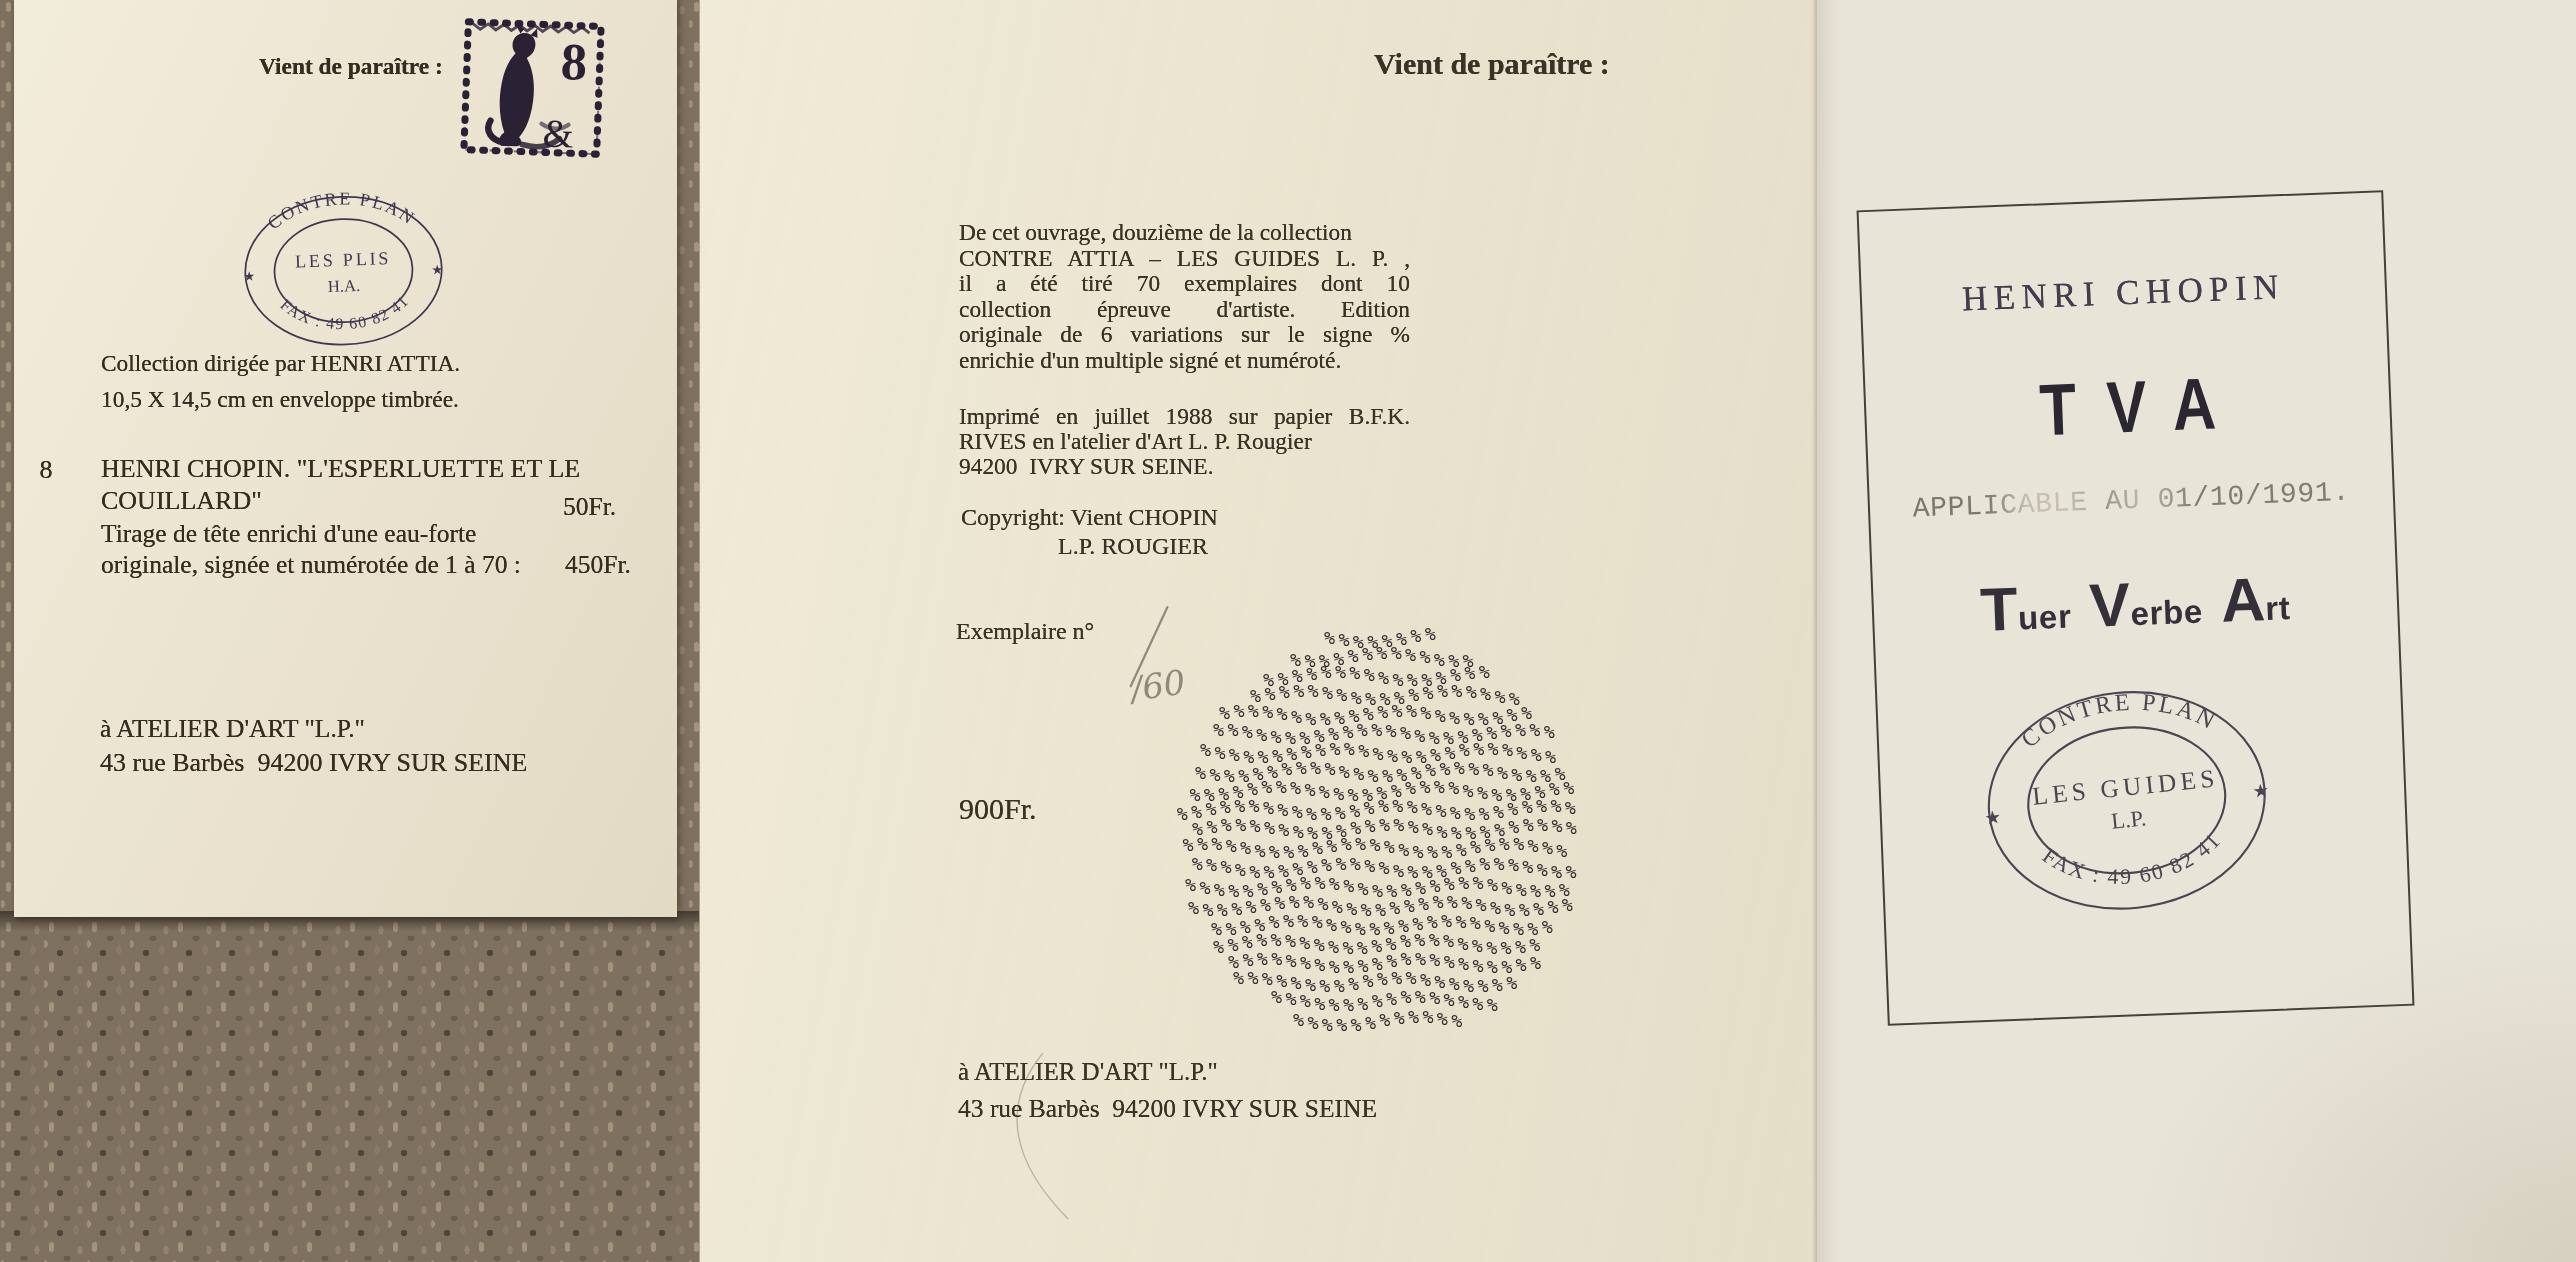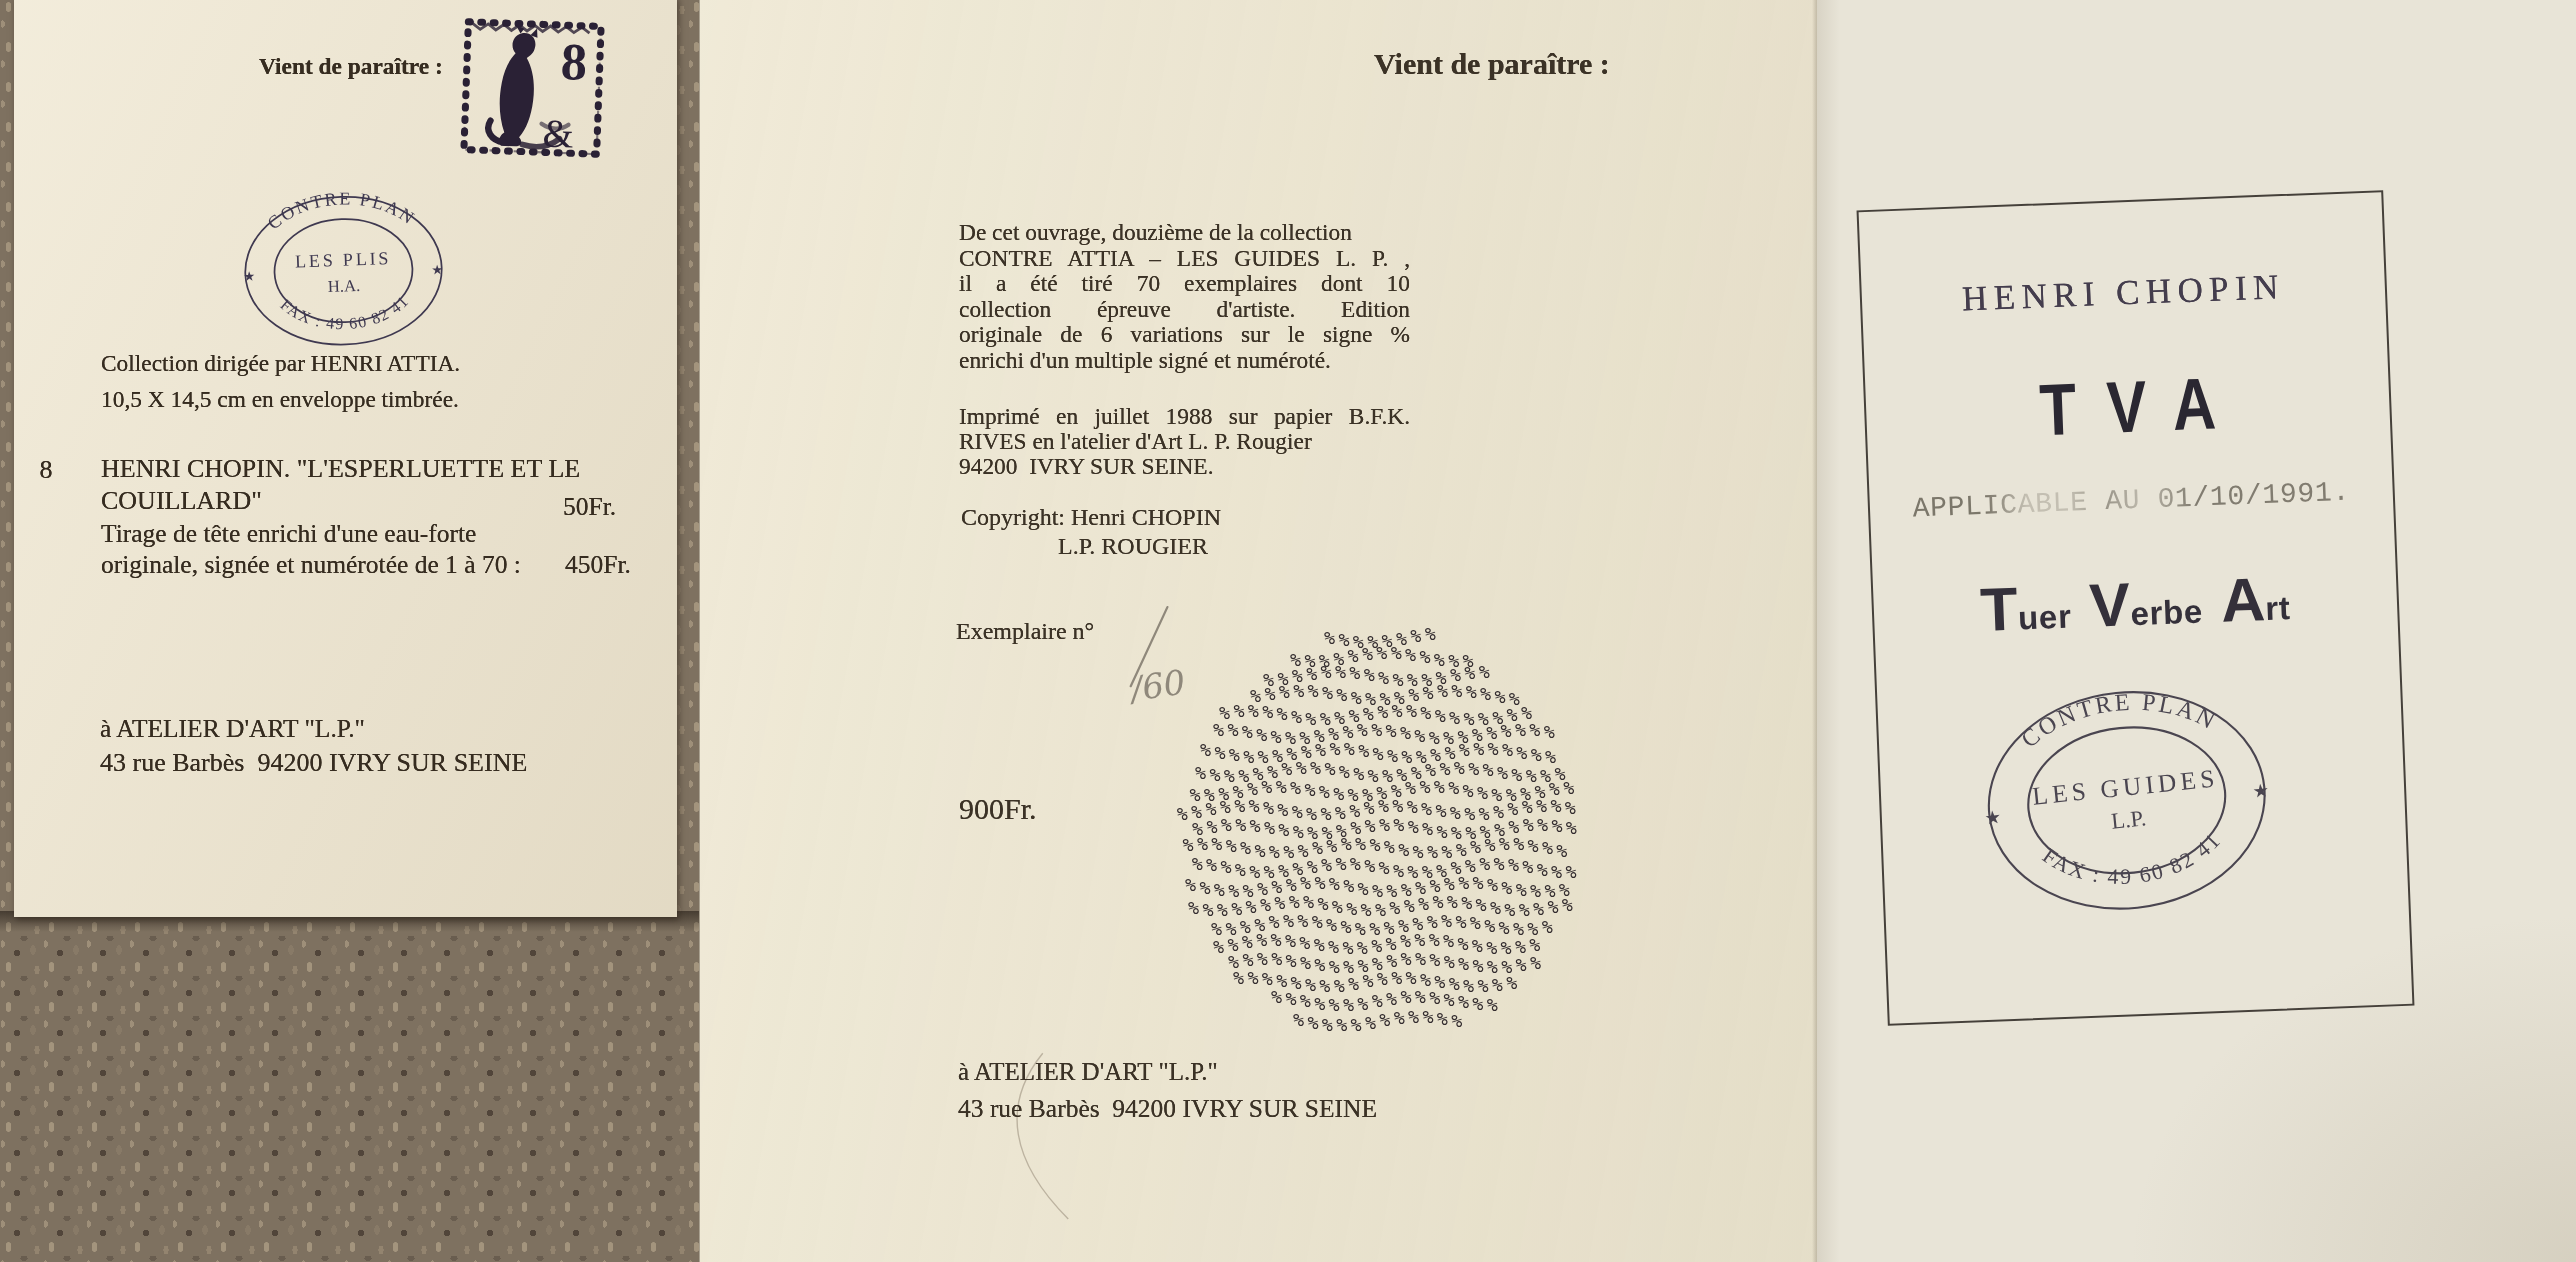--- a/index.html
+++ b/index.html
@@ -137,30 +137,30 @@
   <div class="abs mid-sheet">
 
     <div class="abs ms-text" style="left:674px;top:47px;font-size:30px;font-weight:bold;">Vient de paraître :</div>
 
     <div class="abs" style="left:259px;top:220px;">
       <div class="para-line ms-text">De cet ouvrage, douzième de la collection</div>
       <div class="para-line ms-text just">CONTRE ATTIA – LES GUIDES L. P. ,</div>
       <div class="para-line ms-text just">il a été tiré 70 exemplaires dont 10</div>
       <div class="para-line ms-text just">collection épreuve d'artiste. Edition</div>
       <div class="para-line ms-text just">originale de 6 variations sur le signe %</div>
-      <div class="para-line ms-text">enrichi d'un multiple signé et numéroté.</div>
+      <div class="para-line ms-text">enrichie d'un multiple signé et numéroté.</div>
     </div>
 
     <div class="abs" style="left:259px;top:404px;">
       <div class="para-line ms-text just" style="line-height:25px;">Imprimé en juillet 1988 sur papier B.F.K.</div>
       <div class="para-line ms-text" style="line-height:25px;">RIVES en l'atelier d'Art L. P. Rougier</div>
       <div class="para-line ms-text pre" style="line-height:25px;">94200  IVRY SUR SEINE.</div>
     </div>
 
-    <div class="abs ms-text" style="left:261px;top:504px;font-size:24px;">Copyright: Henri CHOPIN</div>
+    <div class="abs ms-text" style="left:261px;top:504px;font-size:24px;">Copyright: Vient CHOPIN</div>
     <div class="abs ms-text" style="left:358px;top:533px;font-size:24px;">L.P. ROUGIER</div>
 
     <div class="abs ms-text" style="left:256px;top:618px;font-size:24px;">Exemplaire n°</div>
 
     <svg class="abs" style="left:394px;top:601px;" width="120" height="128" viewBox="0 0 170 180">
       <line x1="104" y1="8" x2="52" y2="120" stroke="#8f887b" stroke-width="3.2" stroke-linecap="round"></line>
       <text x="52" y="140" font-size="48" fill="#8f887b" transform="rotate(-8 60 120)" font-family="DejaVu Serif, Liberation Serif, serif" font-style="italic">/60</text>
     </svg>
 
     <div class="abs ms-text" style="left:259px;top:792px;font-size:30px;">900Fr.</div>

